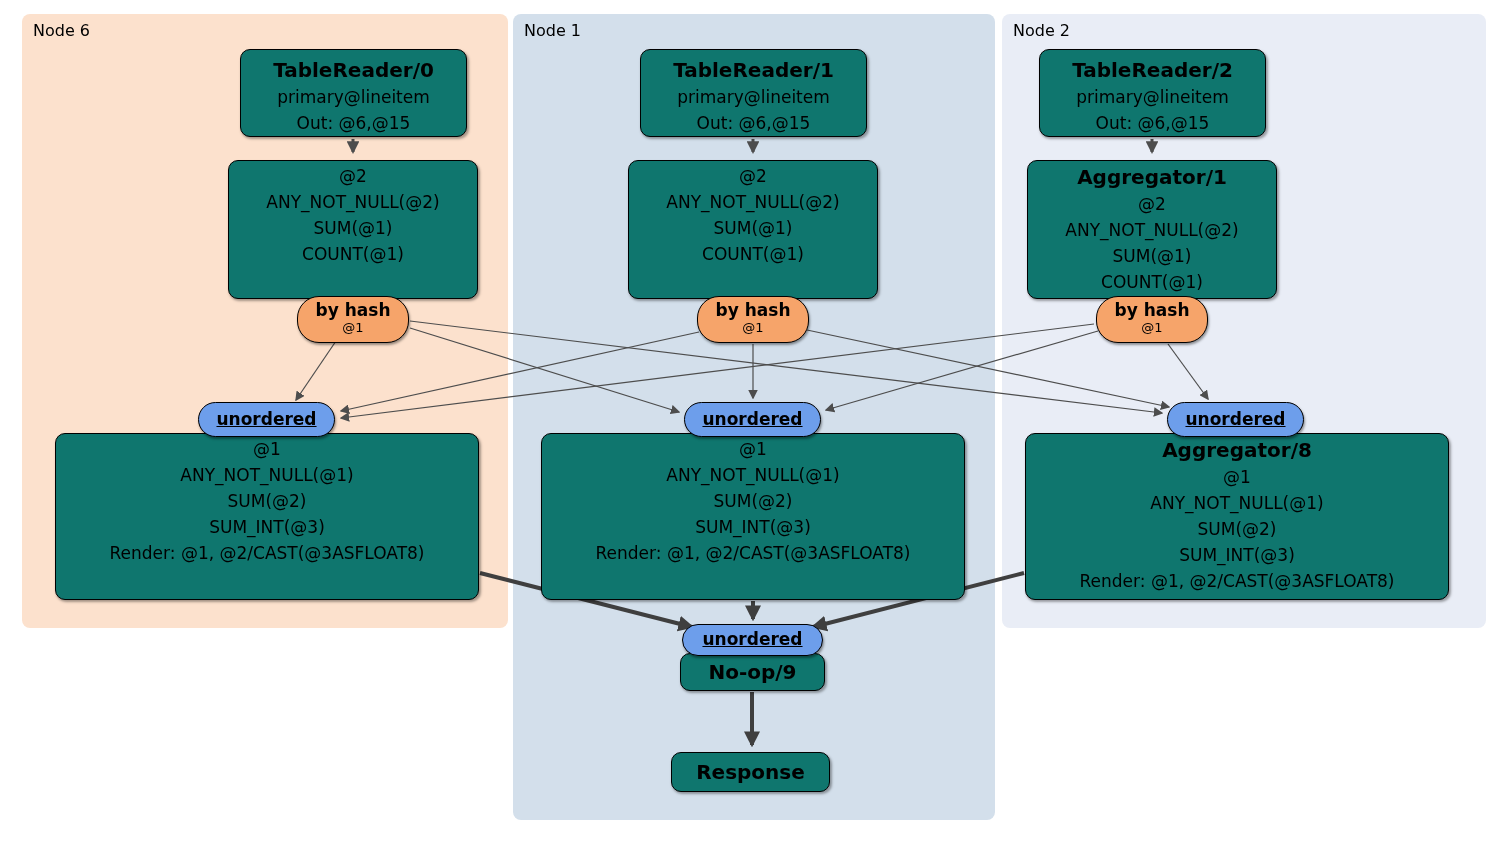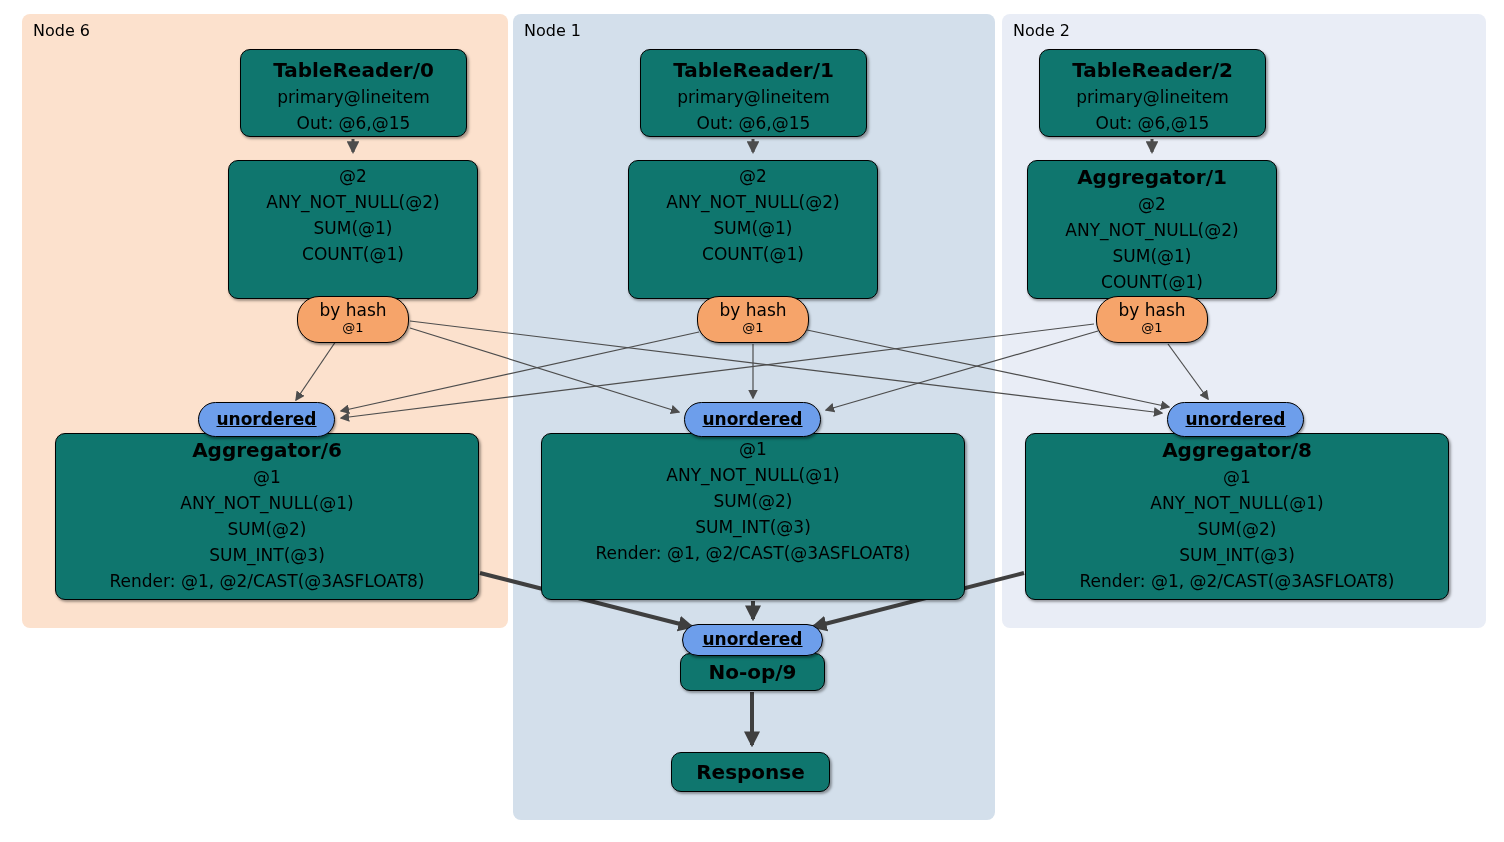--- a/index.html
+++ b/index.html
@@ -23,21 +23,21 @@
   .box-title{font-weight:bold;font-size:20px;line-height:28px;}
   .box-line{font-size:17px;line-height:26px;white-space:nowrap;}
   .tr-box{width:227px;height:88px;top:49px;padding-top:6px;}
   .agg-top{width:250px;height:139px;top:160px;padding-top:2px;}
   .agg-bot{width:424px;height:167px;top:433px;padding-top:2px;}
   .oval{
     position:absolute;z-index:4;border:1.5px solid #000;text-align:center;
     box-shadow:1px 2px 2.5px rgba(0,0,0,0.4);box-sizing:border-box;
   }
   .hash-oval{width:112px;height:47px;top:296px;background:#f6a46a;border-radius:22px;padding-top:3px;}
-  .hash-label{font-weight:normal;font-size:17px;line-height:20px;}
+  .hash-label{font-weight:bold;font-size:17px;line-height:20px;}
   .hash-detail{font-size:13px;line-height:16px;}
   .sync-oval{width:137px;height:35px;top:402px;background:#6d9eeb;border-radius:18px;text-decoration:underline;}
   .sync-label{font-weight:bold;font-size:17px;line-height:32px;}
   #sync-final{left:682px;top:624px;width:141px;height:32px;}
   #sync-final .sync-label{line-height:29px;}
   .small-box{display:flex;align-items:center;justify-content:center;}
   #noop-box{left:680px;top:653px;width:145px;height:38px;}
   #response-box{left:671px;top:752px;width:159px;height:40px;}
 </style>
 </head>
@@ -101,21 +101,20 @@
     <div class="box-line">COUNT(@1)</div>
   </div>
   <div class="oval hash-oval" style="left:297px;">
     <div class="hash-label">by hash</div>
     <div class="hash-detail">@1</div>
   </div>
   <div class="oval sync-oval" style="left:198px;">
     <div class="sync-label">unordered</div>
   </div>
   <div class="box agg-bot" style="left:55px;">
-    <div class="box-title">Aggregator/6</div>
     <div class="box-line">@1</div>
     <div class="box-line">ANY_NOT_NULL(@1)</div>
     <div class="box-line">SUM(@2)</div>
     <div class="box-line">SUM_INT(@3)</div>
     <div class="box-line">Render: @1, @2/CAST(@3ASFLOAT8)</div>
   </div>
 
   <div class="box tr-box" style="left:640px;">
     <div class="box-title">TableReader/1</div>
     <div class="box-line">primary@lineitem</div>

